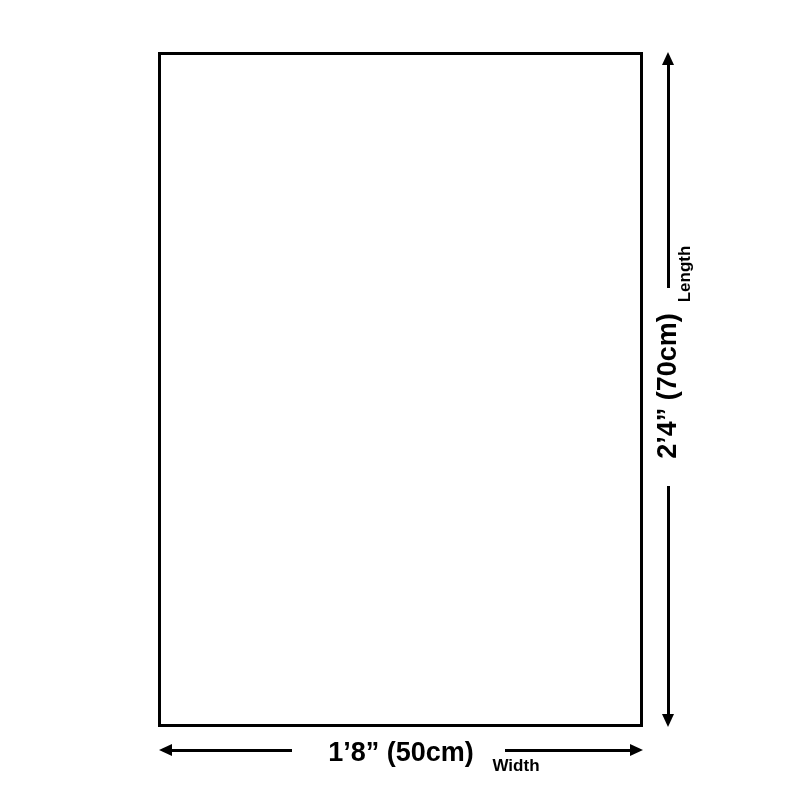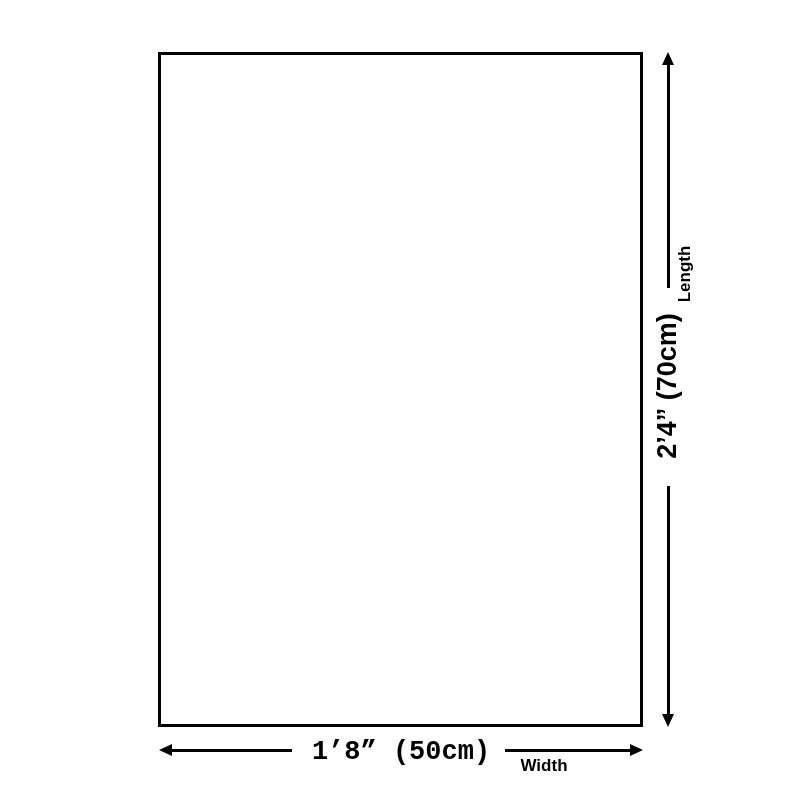--- a/index.html
+++ b/index.html
@@ -95,17 +95,17 @@
     <div class="arrowhead head-down"></div>
     <div class="dim-value rotated" style="left:667px; top:386px;">2’4” (70cm)</div>
     <div class="dim-label rotated" style="left:685px; top:274px;">Length</div>
   </div>
 
   <div>
     <div class="arrowhead head-left"></div>
     <div class="dim-line h-line" style="left:170px; top:749px; width:122px;"></div>
     <div class="dim-line h-line" style="left:505px; top:749px; width:127px;"></div>
     <div class="arrowhead head-right"></div>
-    <div class="dim-value" style="left:401px; top:752px;font-family:Liberation Mono, monospace;">1’8” (50cm)</div>
-    <div class="dim-label" style="left:544px; top:766px;">Width</div>
+    <div class="dim-value" style="left:401px; top:752px;">1’8” (50cm)</div>
+    <div class="dim-label" style="left:516px; top:766px;">Width</div>
   </div>
 
 </div>
 
 </body></html>

